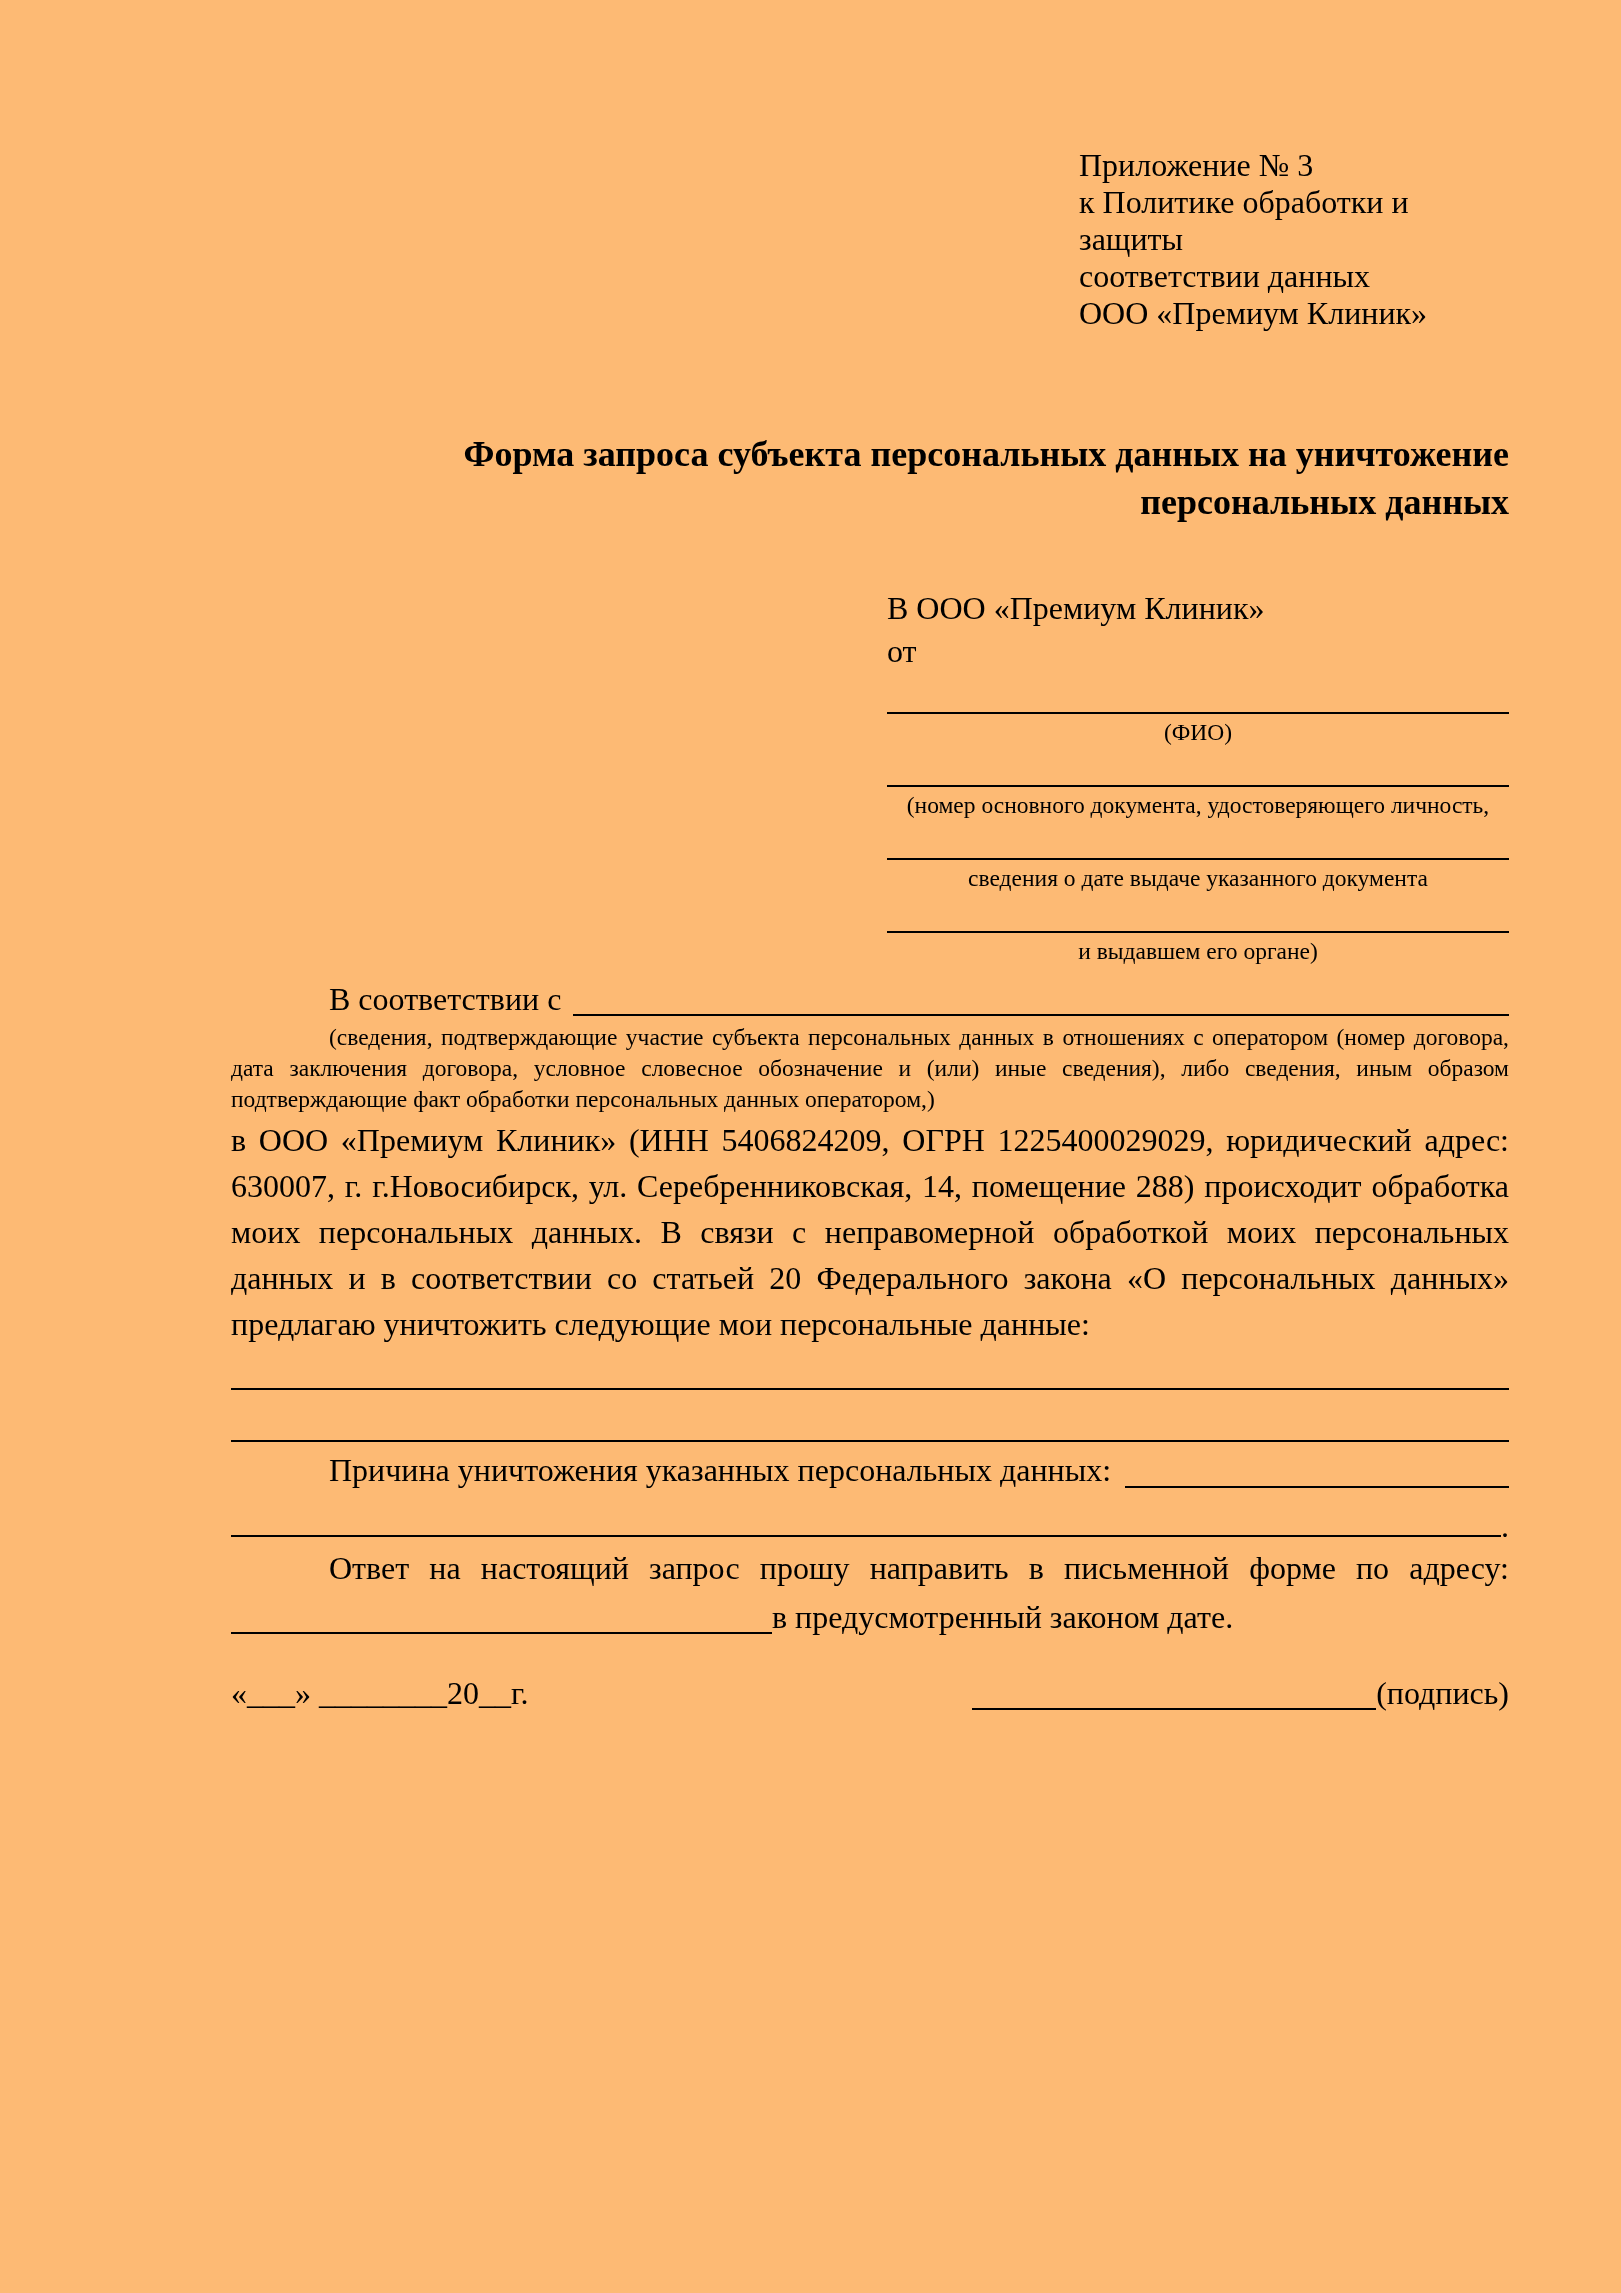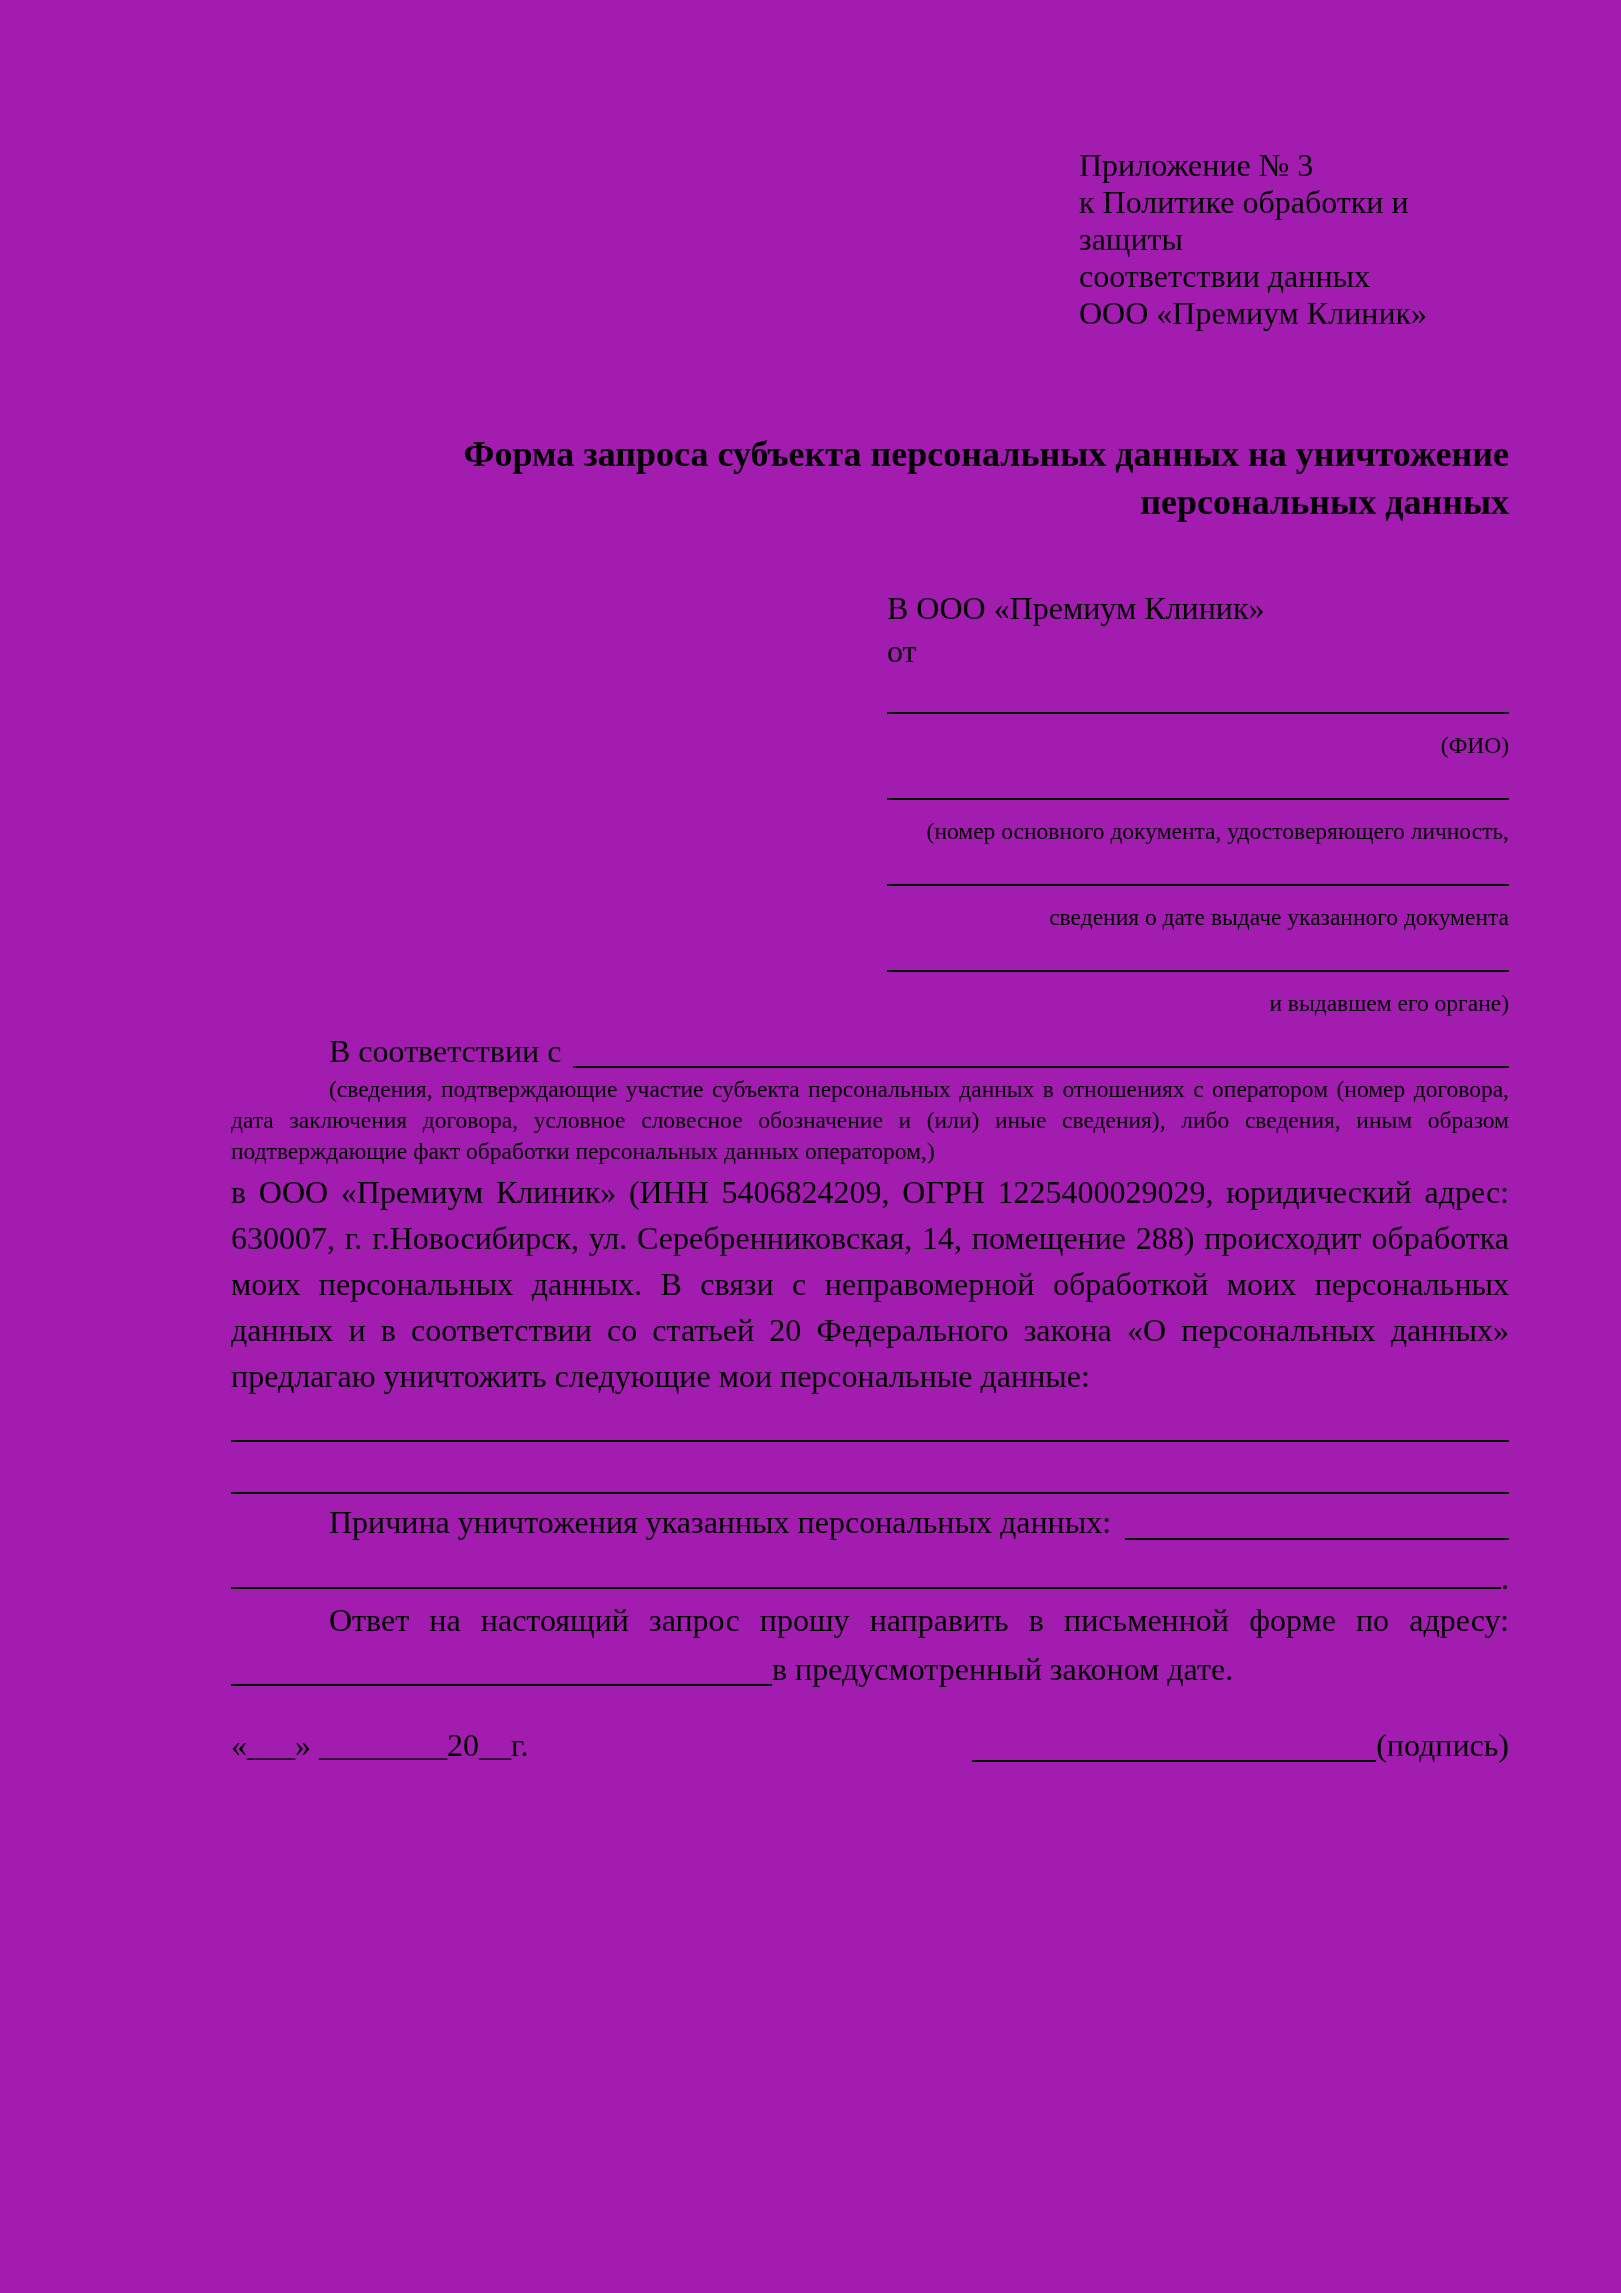--- a/index.html
+++ b/index.html
@@ -1,21 +1,21 @@
 <!DOCTYPE html>
 <html lang="ru"><head>
 <meta charset="utf-8">
 <style>
   * { box-sizing: border-box; }
   html, body { margin: 0; padding: 0; background: #ffffff; }
   .page {
     position: relative;
     width: 1621px;
     height: 2294px;
-    background: #a21caf;
+    background: #fdba74;
     color: #000000;
     font-family: "Liberation Serif", "DejaVu Serif", serif;
     font-size: 32px;
     line-height: 46px;
     padding: 0 112px 0 231px;
     overflow: hidden;
   }
 
   
   .header-block {
@@ -41,22 +41,22 @@
   }
   .addressee-line { line-height: 43px; }
   .field { margin-top: 7.8px; }
   .field-line {
     height: 33px;
     border-bottom: 2.9px solid #000;
   }
   .field-caption {
     font-size: 23.5px;
     line-height: 27.4px;
-    text-align: right;
-    padding-top: 18px;
+    text-align: center;
+    padding-top: 5px;
   }
 
   .body-block { margin-top: 9.8px; }
 
   .flex-row {
     display: flex;
     align-items: flex-end;
   }
   .para-indent { width: 98px; flex: 0 0 auto; }
   .nowrap { white-space: nowrap; }

